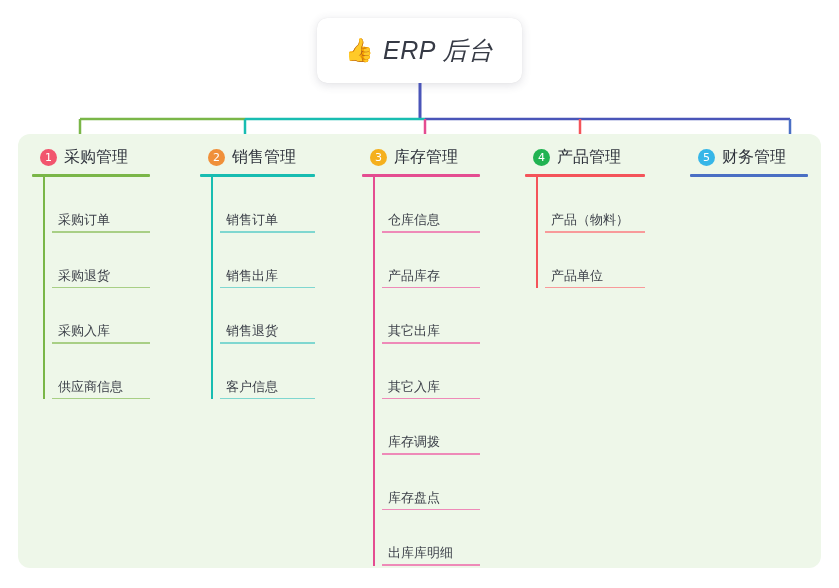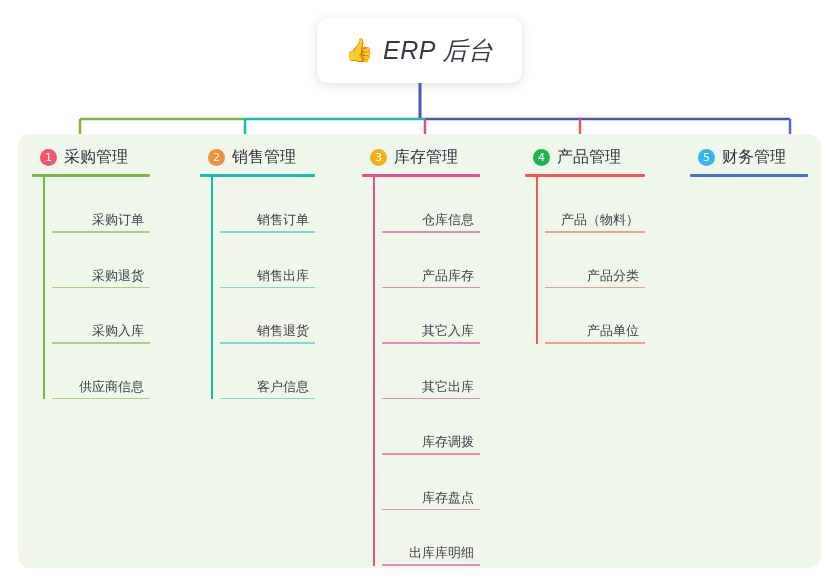--- a/index.html
+++ b/index.html
@@ -63,21 +63,20 @@
 
   
   .items{position:relative;padding-left:20px;box-sizing:border-box;}
   .trunk{
     position:absolute;left:11px;top:0;bottom:0;width:2px;
   }
   .item{
     height:54px;
     display:flex;align-items:flex-end;
     box-sizing:border-box;
-    justify-content:flex-end;
   }
   .item-label{
     font-size:13px;color:#3b3f48;white-space:nowrap;
     padding:0 6px 5px 6px;line-height:1;
   }
   .item-rule{height:1.5px;width:100%;}
 
   .item-wrap{position:relative;}
 </style>
 </head>
@@ -190,27 +189,27 @@
             <div class="item-rule" style="background: rgb(238, 138, 184);"></div>
           </div>
           <div class="item-wrap">
             <div class="item">
               <span class="item-label">产品库存</span>
             </div>
             <div class="item-rule" style="background: rgb(238, 138, 184);"></div>
           </div>
           <div class="item-wrap">
             <div class="item">
+              <span class="item-label">其它出库</span>
+            </div>
+            <div class="item-rule" style="background: rgb(238, 138, 184);"></div>
+          </div>
+          <div class="item-wrap">
+            <div class="item">
               <span class="item-label">其它入库</span>
-            </div>
-            <div class="item-rule" style="background: rgb(238, 138, 184);"></div>
-          </div>
-          <div class="item-wrap">
-            <div class="item">
-              <span class="item-label">其它出库</span>
             </div>
             <div class="item-rule" style="background: rgb(238, 138, 184);"></div>
           </div>
           <div class="item-wrap">
             <div class="item">
               <span class="item-label">库存调拨</span>
             </div>
             <div class="item-rule" style="background: rgb(238, 138, 184);"></div>
           </div>
           <div class="item-wrap">
@@ -236,26 +235,20 @@
         <div class="items">
           <div class="trunk" style="background: rgb(244, 84, 90);"></div>
           <div class="item-wrap">
             <div class="item">
               <span class="item-label">产品（物料）</span>
             </div>
             <div class="item-rule" style="background: rgb(248, 154, 154);"></div>
           </div>
           <div class="item-wrap">
             <div class="item">
-              <span class="item-label">产品分类</span>
-            </div>
-            <div class="item-rule" style="background: rgb(248, 154, 154);"></div>
-          </div>
-          <div class="item-wrap">
-            <div class="item">
               <span class="item-label">产品单位</span>
             </div>
             <div class="item-rule" style="background: rgb(248, 154, 154);"></div>
           </div>
         </div>
       </div>
       <div class="col" style="left: 690px; width: 118px;">
         <div class="col-head">
           <span class="badge" style="background: rgb(54, 182, 232);">5</span>
           <span class="col-title">财务管理</span>

